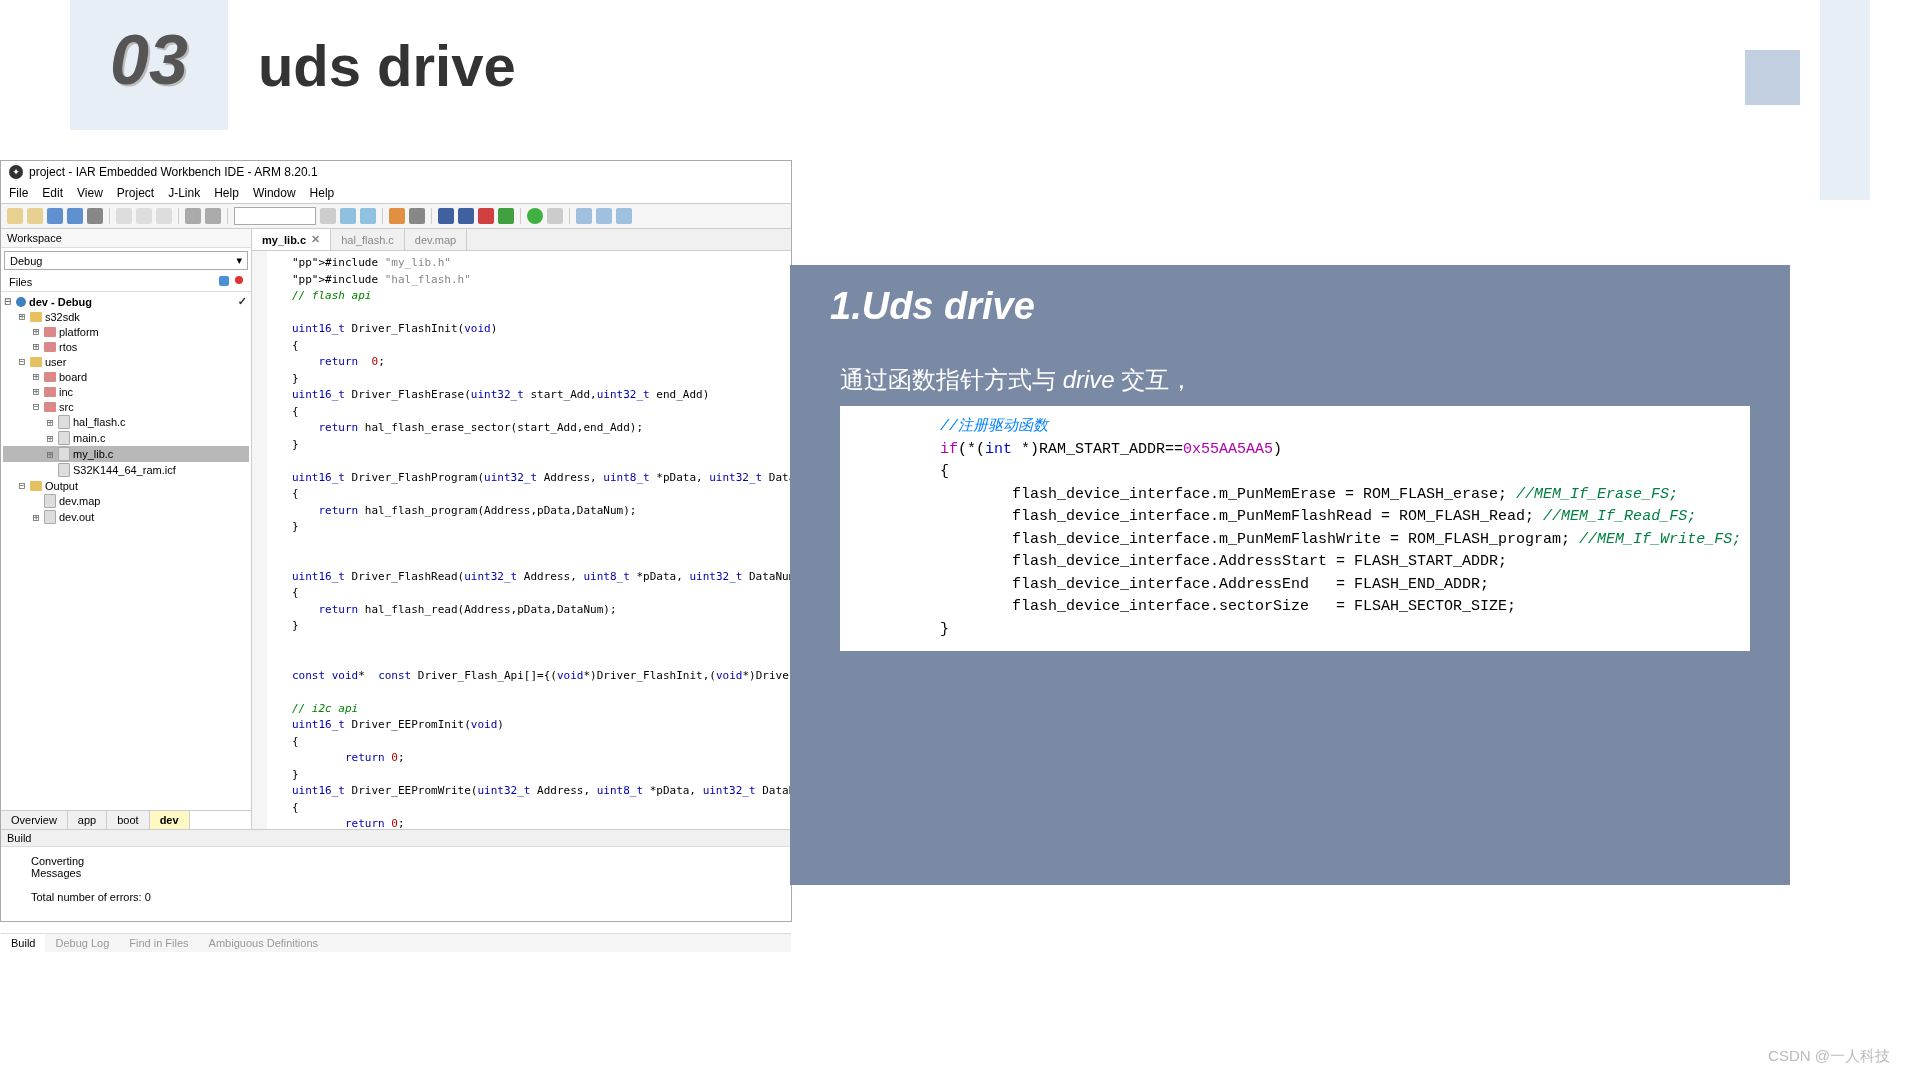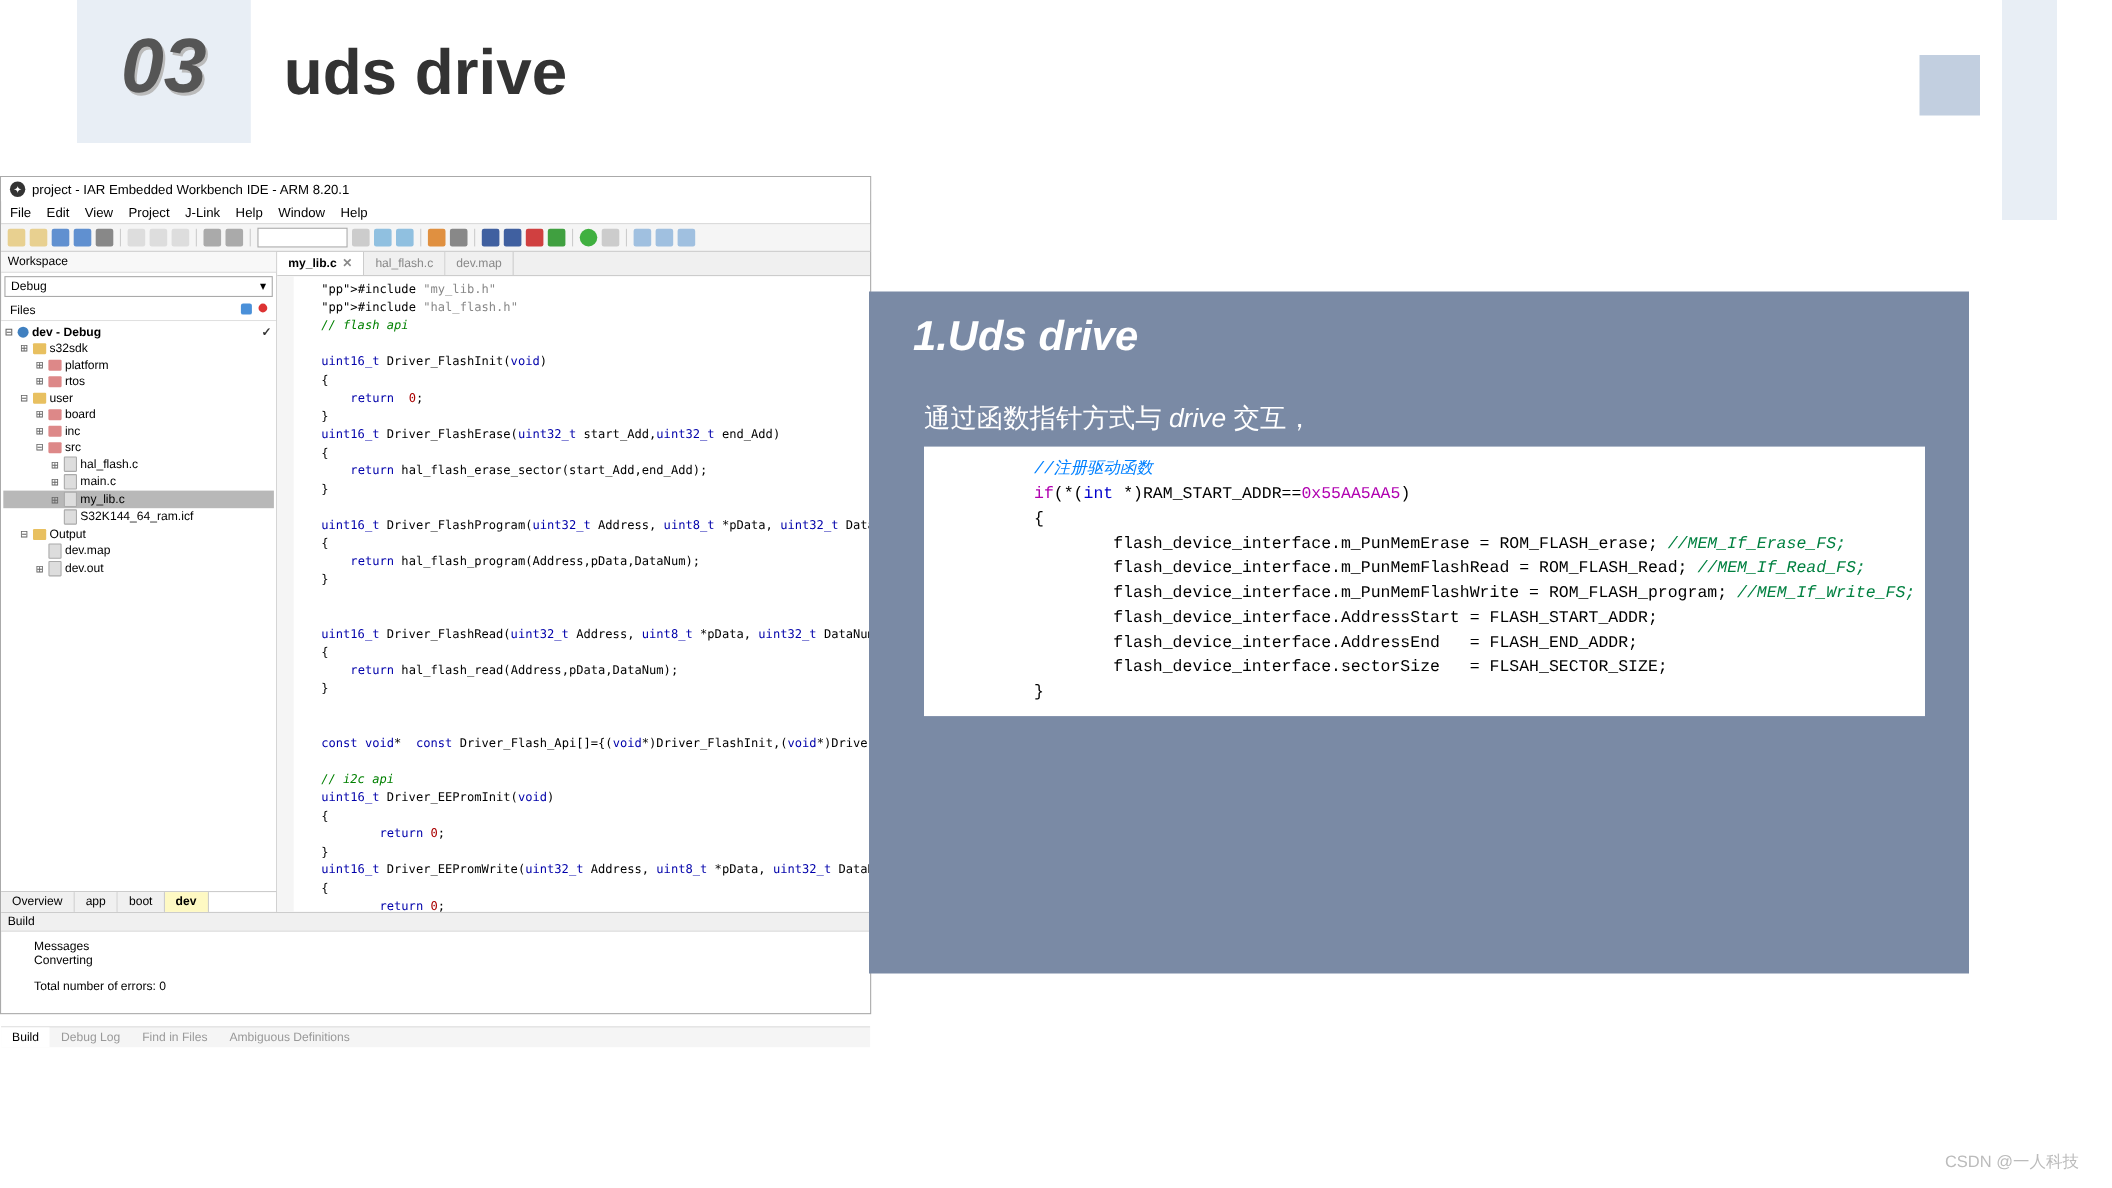--- a/index.html
+++ b/index.html
@@ -515,22 +515,22 @@
 
  Driver_EEPromRead( Address,  *pData,  DataNum)
 {
          ;</div>
     </div>
   </div>
 
   <div class="build-panel">
     <div class="build-header">Build</div>
     <div class="build-content">
+      <div>Converting</div>
       <div>Messages</div>
-      <div>Converting</div>
       <br>
       <div>Total number of errors: 0</div>
     </div>
     <div class="build-tabs">
       <div class="build-tab active">Build</div>
       <div class="build-tab">Debug Log</div>
       <div class="build-tab">Find in Files</div>
       <div class="build-tab">Ambiguous Definitions</div>
     </div>
   </div>

